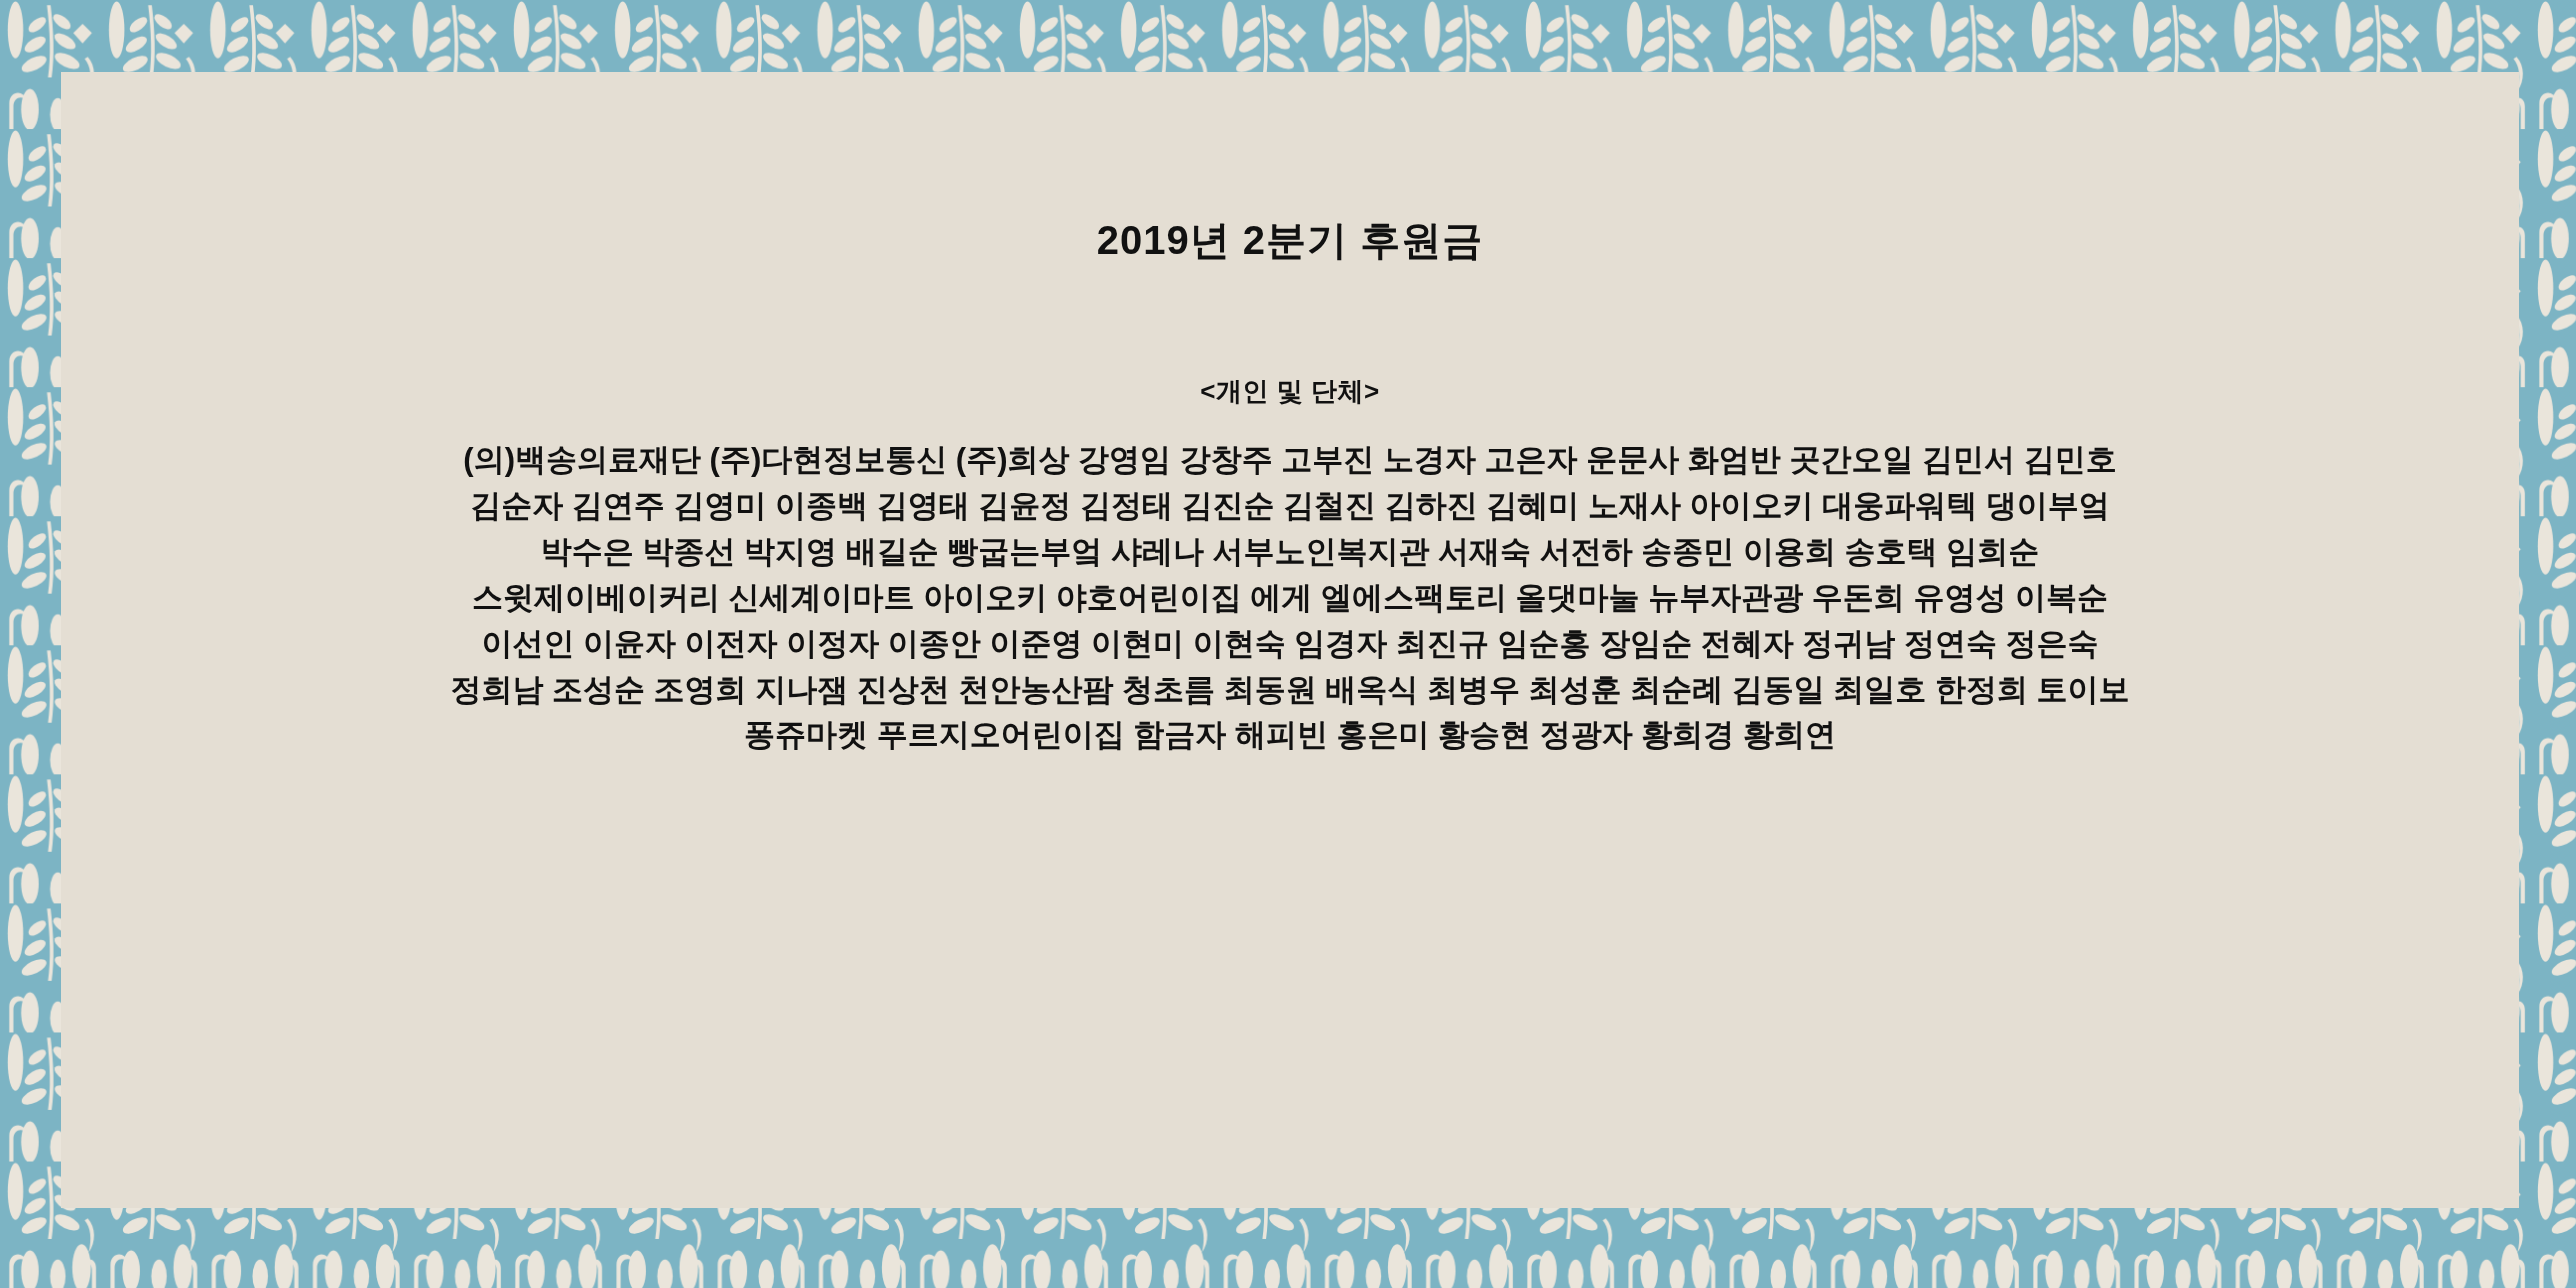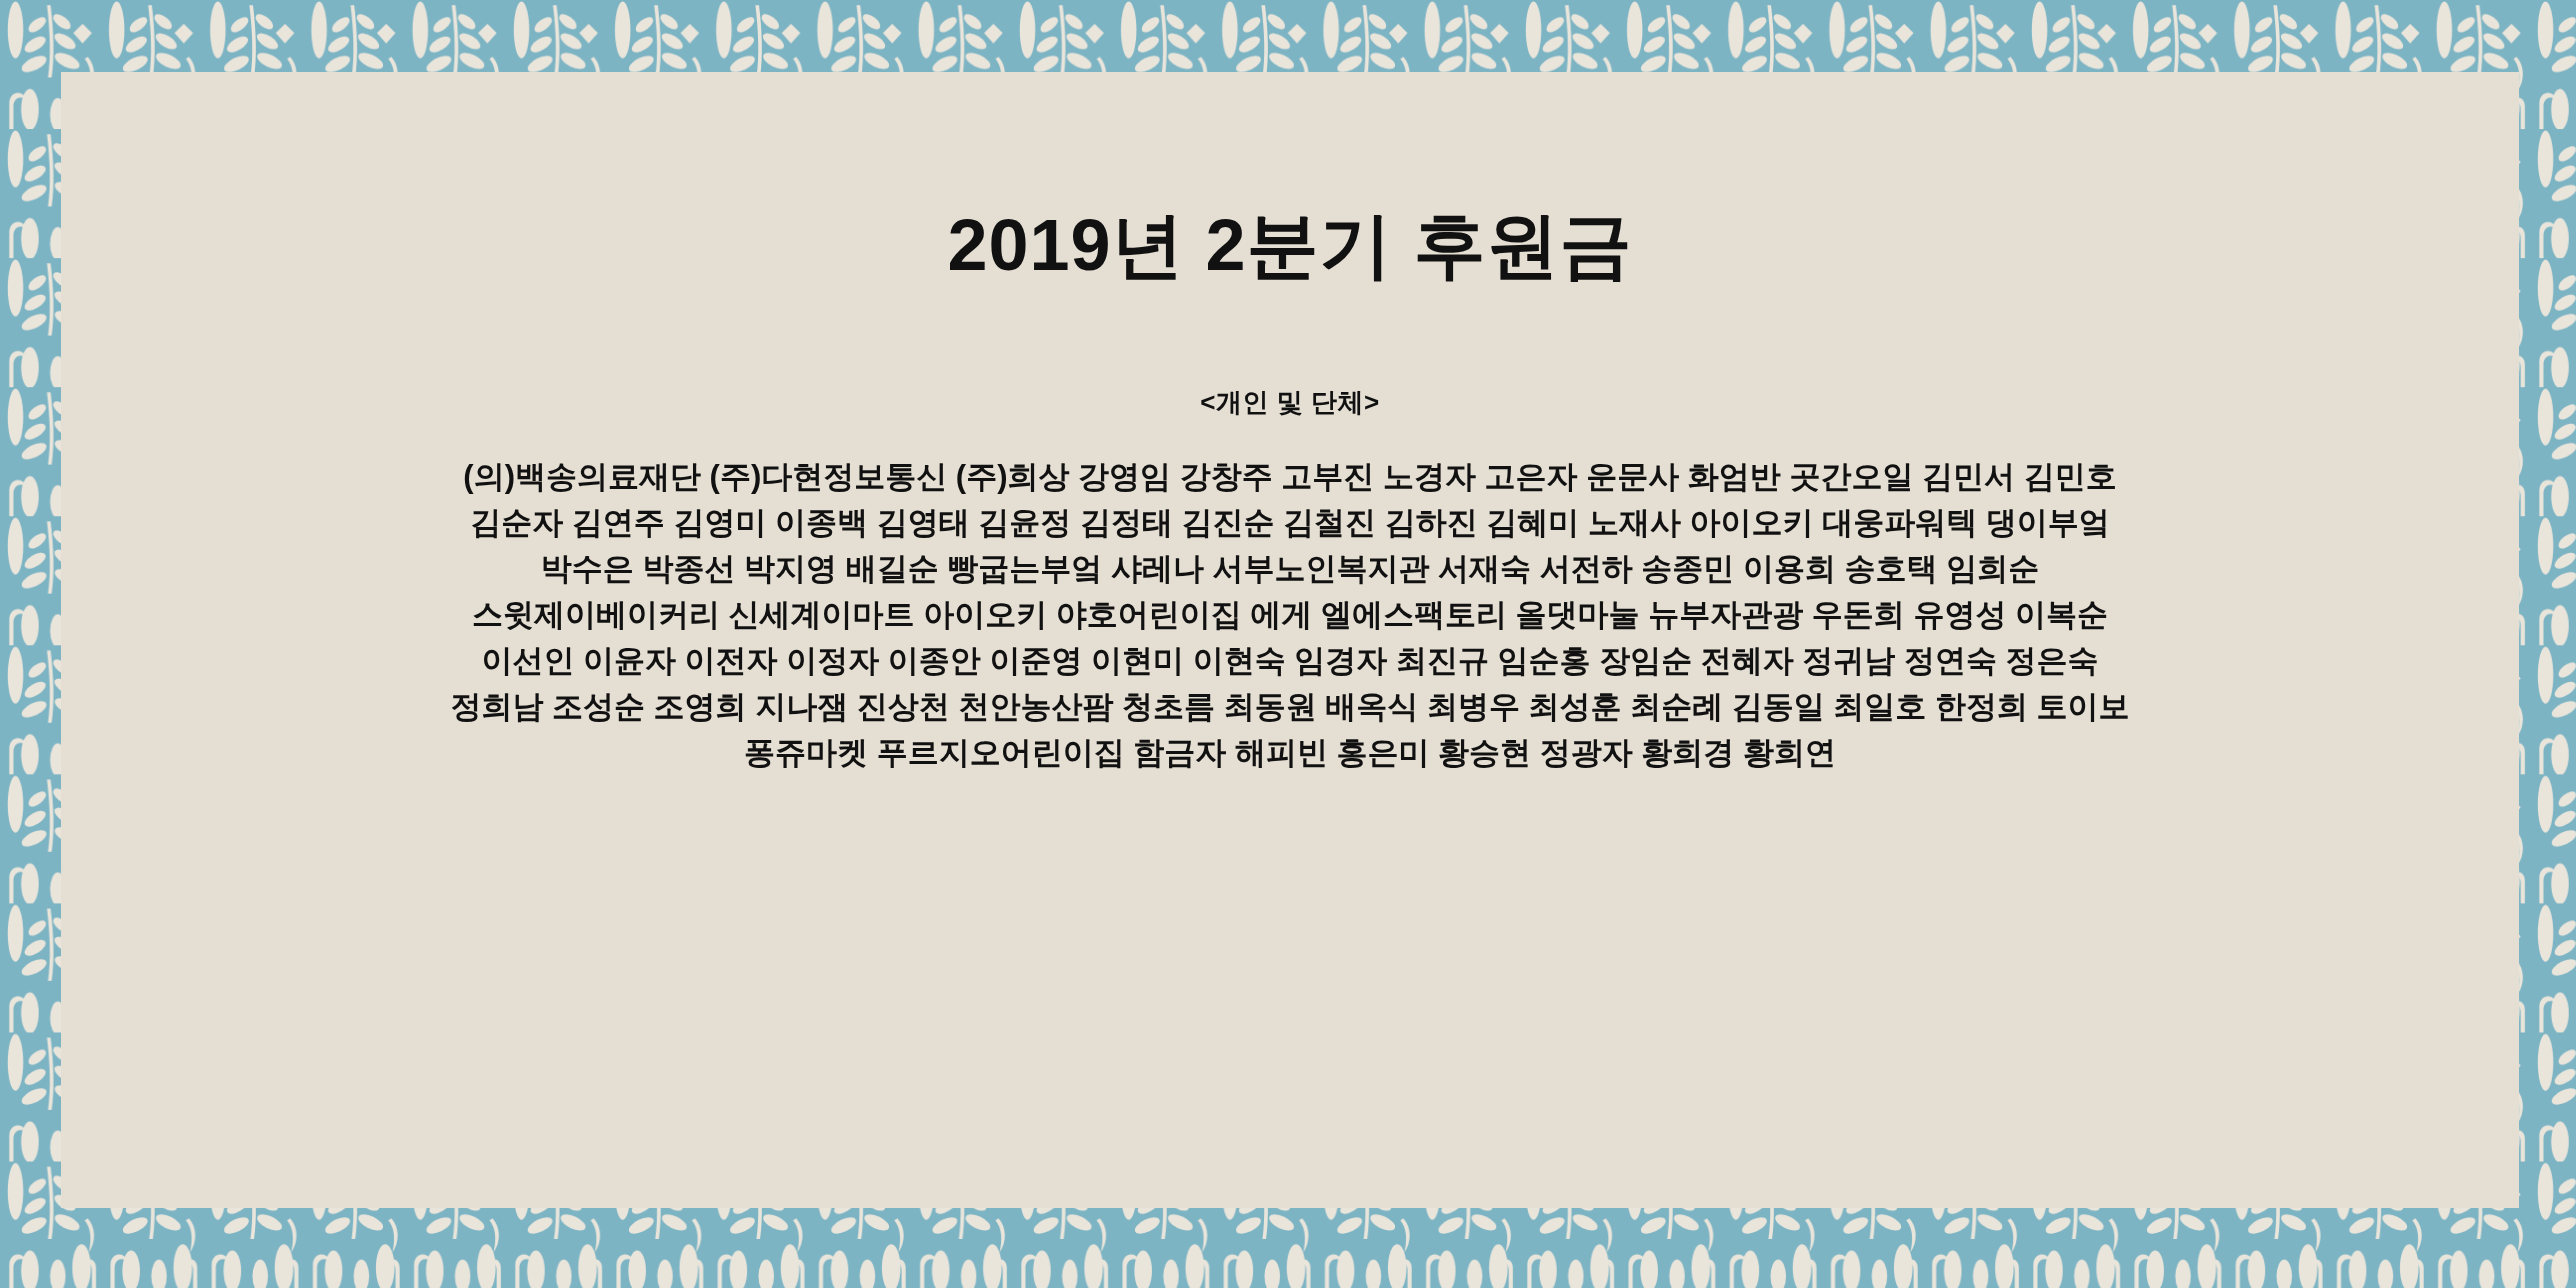--- a/index.html
+++ b/index.html
@@ -40,43 +40,43 @@
     width: 2458px;
     height: 1136px;
     background: #e4ded3;
     box-sizing: border-box;
     padding: 31px 52px 0 52px;
     text-align: center;
     overflow: hidden;
   }
 
   #title {
-    margin: 0;
+    margin: 12px;
     padding-top: 103px;
-    font-size: 72px;
+    font-size: 40px;
     font-weight: 700;
     color: #111111;
     letter-spacing: 1px;
     line-height: 1.1;
     white-space: nowrap;
   }
 
   #subtitle {
     margin: 0;
     padding-top: 103px;
     font-size: 26px;
     font-weight: 700;
     color: #111111;
     letter-spacing: 0.5px;
     line-height: 1.1;
     white-space: nowrap;
   }
 
   #names-list {
-    margin: 18px;
+    margin: 12px;
     padding: 19.6px 0 0 0;
     list-style: none;
   }
 
   .name-line {
     font-size: 31px;
     font-weight: 700;
     color: #111111;
     line-height: 1.48;
     letter-spacing: 0px;

